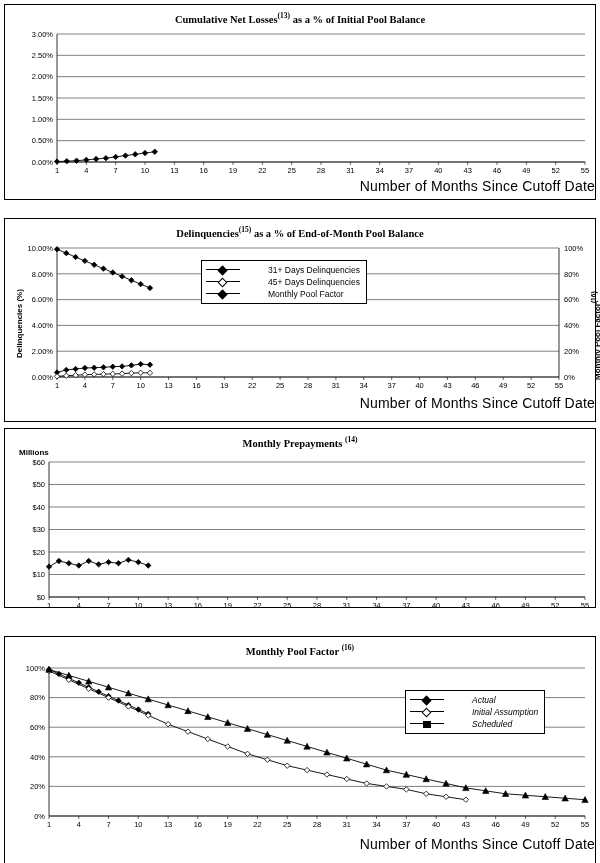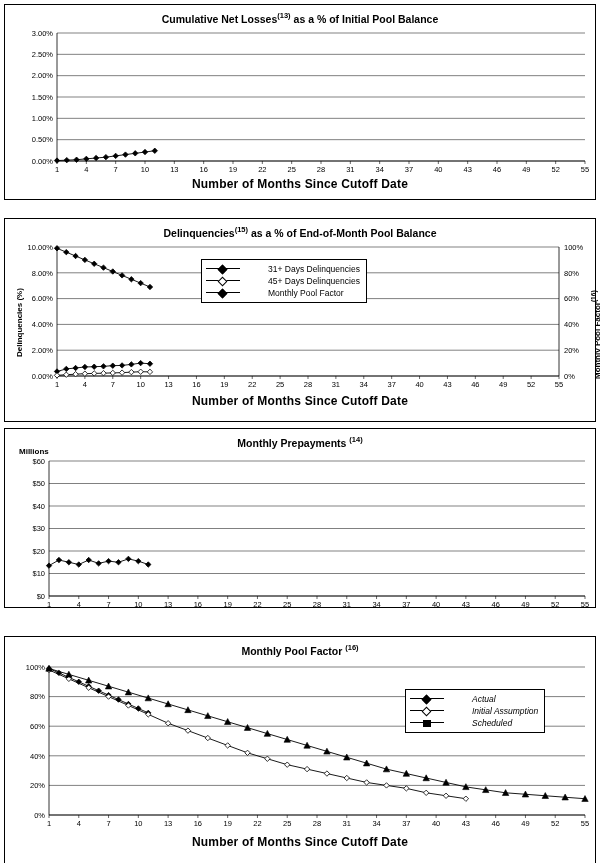--- a/index.html
+++ b/index.html
@@ -32,33 +32,34 @@
   #panel-delinq   { top: 218px; height: 204px; }
   #panel-prepay   { top: 428px; height: 180px; }
   #panel-poolfac  { top: 636px; height: 288px; }
 
   .chart-title {
     text-align: center;
     font-size: 10.5px;
     font-weight: bold;
     margin-top: 5px;
     line-height: 12px;
+    font-family: Liberation Serif, serif;
   }
   .chart-title sup { font-size: 7.5px; }
 
   .plotwrap {
     position: relative;
     margin: 0 auto;
   }
   svg { display: block; }
 
   .axis-title {
-    text-align: center;
-    font-size: 12px;
-    font-weight: bold;
+    text-align: right;
+    font-size: 14px;
+    font-weight: normal;
     letter-spacing: 0.2px;
   }
   .corner-label {
     position: absolute;
     font-size: 8px;
     font-weight: bold;
     text-align: center;
   }
   .ylabel-rot {
     position: absolute;

